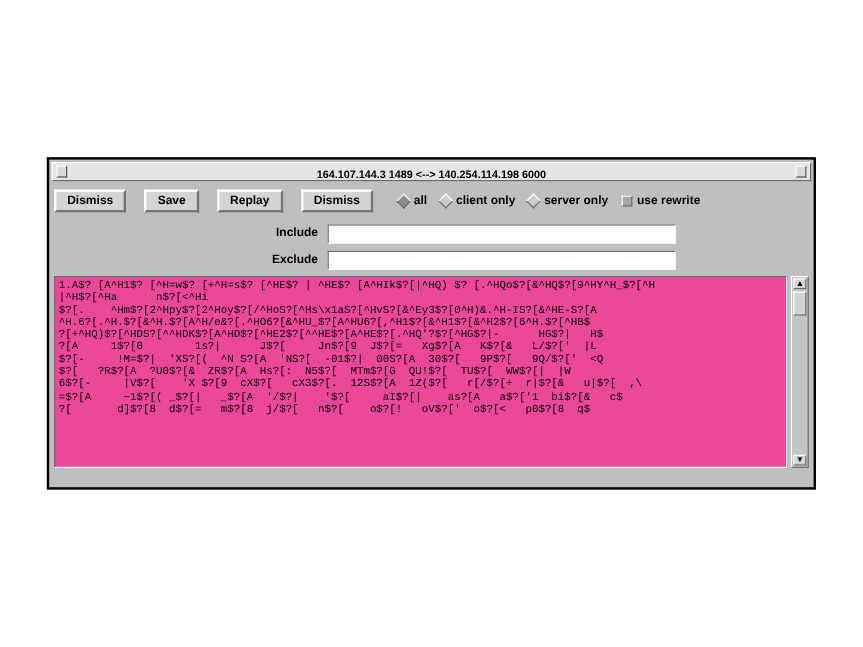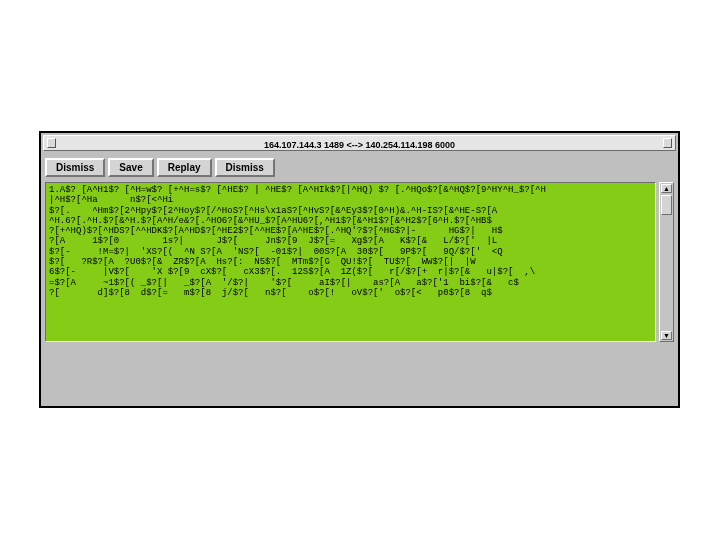--- a/index.html
+++ b/index.html
@@ -58,21 +58,21 @@
   }
   .tb-knob.left { left: 3px; }
   .tb-knob.right { right: 3px; }
 
   
   .toolbar {
     margin: 5px 4px 0 4px;
     height: 22px;
     display: flex;
     align-items: center;
-    gap: 3px;
+    gap: 15px;
   }
   .btn {
     height: 19px;
     padding: 0 9px;
     background: #d4d4d4;
     border-top: 2px solid #ffffff;
     border-left: 2px solid #ffffff;
     border-right: 2px solid #757575;
     border-bottom: 2px solid #757575;
     box-sizing: border-box;
@@ -160,21 +160,21 @@
 
   
   .textwrap {
     margin: 4px 4px 6px 4px;
     height: 160px;
     display: flex;
     background: #bfbfbf;
   }
   .textpane {
     flex: 1 1 auto;
-    background: #84cc16;
+    background: #ec4899;
     border-top: 1px solid #6e6e6e;
     border-left: 1px solid #6e6e6e;
     border-right: 1px solid #ffffff;
     border-bottom: 1px solid #ffffff;
     box-sizing: border-box;
     overflow: hidden;
     padding: 2px 2px 0 3px;
   }
   .dump {
     margin: 0;
@@ -246,22 +246,50 @@
     <span class="title">164.107.144.3 1489 &lt;--&gt; 140.254.114.198 6000</span>
     <div class="tb-knob right"></div>
   </div>
 
   <div class="toolbar">
     <div class="btn">Dismiss</div>
     <div class="btn">Save</div>
     <div class="btn">Replay</div>
     <div class="btn">Dismiss</div>
 
+    <div class="radio-group">
+      <div class="radio-item">
+        <span class="diamond on"></span>
+        <span>all</span>
+      </div>
+      <div class="radio-item">
+        <span class="diamond"></span>
+        <span>client only</span>
+      </div>
+      <div class="radio-item">
+        <span class="diamond"></span>
+        <span>server only</span>
+      </div>
+      <div class="check-item">
+        <span class="checkbox"></span>
+        <span>use rewrite</span>
+      </div>
+    </div>
   </div>
 
+  <div class="filters">
+    <div class="frow">
+      <div class="flabel">Include</div>
+      <input class="finput" type="text" value="" style="">
+    </div>
+    <div class="frow">
+      <div class="flabel">Exclude</div>
+      <input class="finput" type="text" value="" style="">
+    </div>
+  </div>
 
   <div class="textwrap">
     <div class="textpane">
       <pre class="dump">1.A$? [A^H1$? [^H=w$? [+^H=s$? [^HE$? | ^HE$? [A^HIk$?[|^HQ) $? [.^HQo$?[&amp;^HQ$?[9^HY^H_$?[^H
 |^H$?[^Ha      n$?[&lt;^Hi
 $?[.    ^Hm$?[2^Hpy$?[2^Hoy$?[/^HoS?[^Hs\x1aS?[^HvS?[&amp;^Ey3$?[0^H)&amp;.^H-IS?[&amp;^HE-S?[A
 ^H.6?[.^H.$?[&amp;^H.$?[A^H/e&amp;?[.^HO6?[&amp;^HU_$?[A^HU6?[,^H1$?[&amp;^H1$?[&amp;^H2$?[6^H.$?[^HB$
 ?[+^HQ)$?[^HDS?[^^HDK$?[A^HD$?[^HE2$?[^^HE$?[A^HE$?[.^HQ'?$?[^HG$?|-      HG$?|   H$
 ?[A     1$?[0        1s?|      J$?[     Jn$?[9  J$?[=   Xg$?[A   K$?[&amp;   L/$?['  |L
 $?[-     !M=$?|  'XS?[(  ^N S?[A  'NS?[  -01$?|  00S?[A  30$?[   9P$?[   9Q/$?['  &lt;Q

